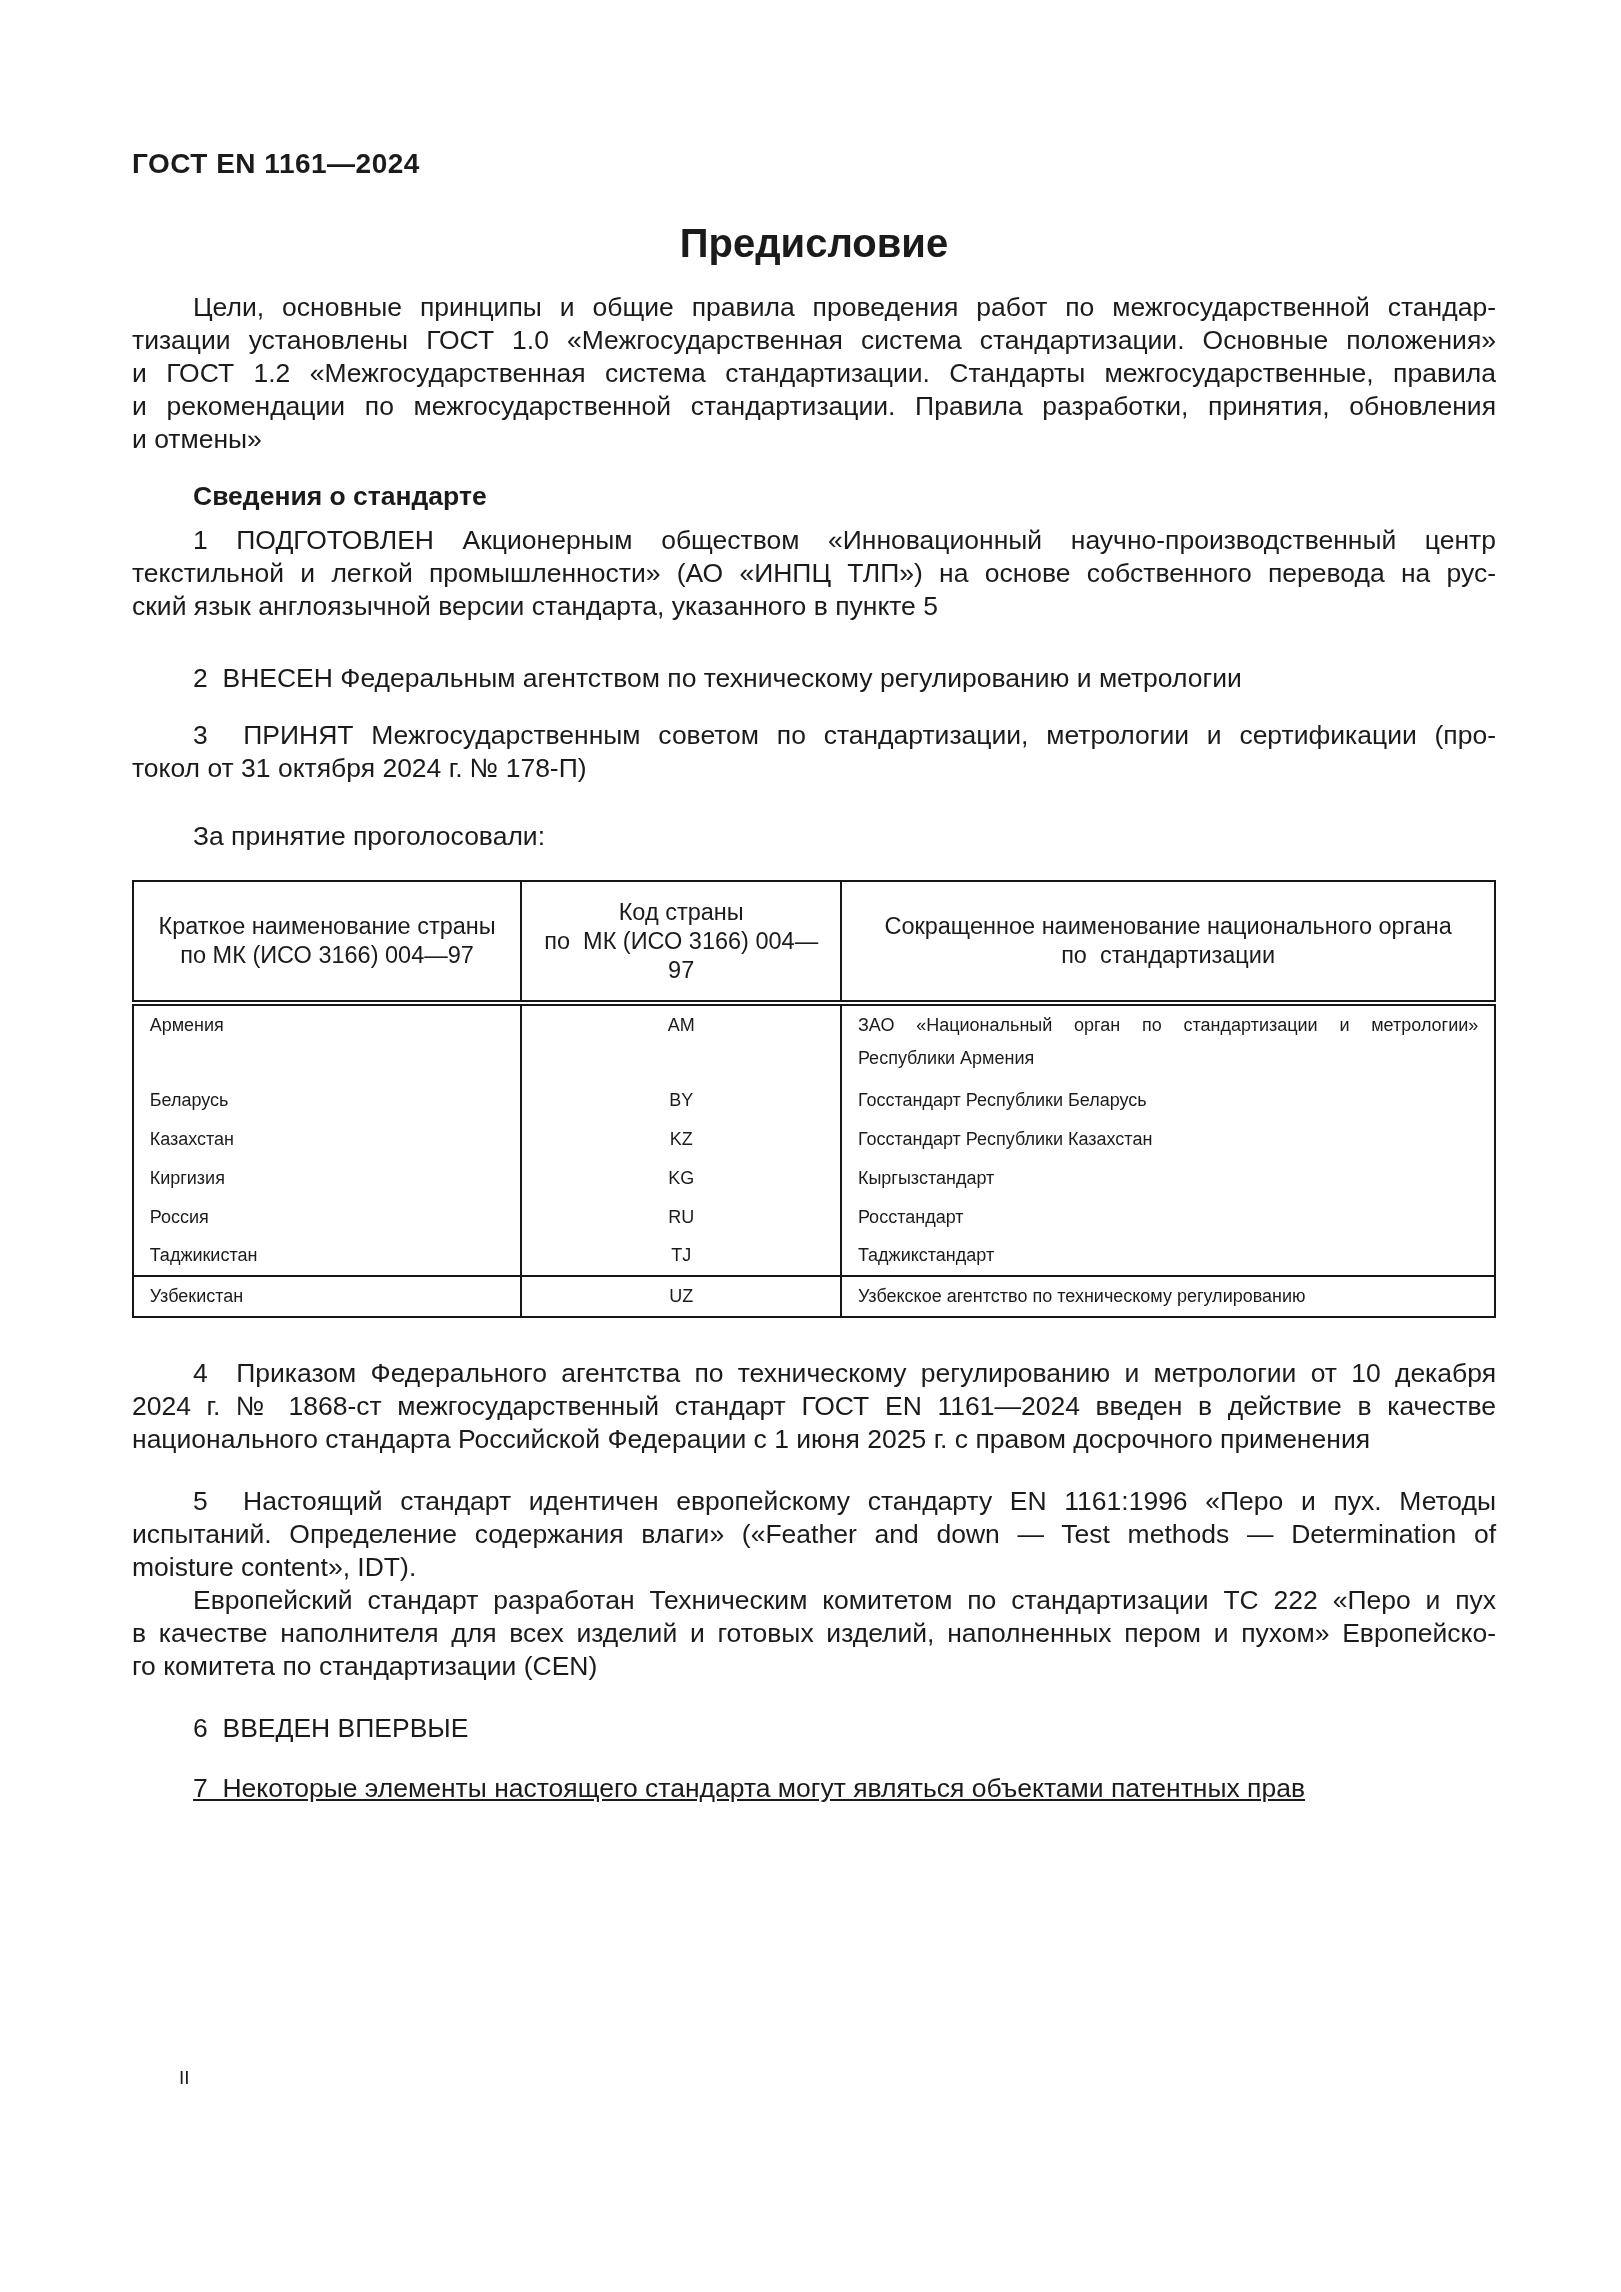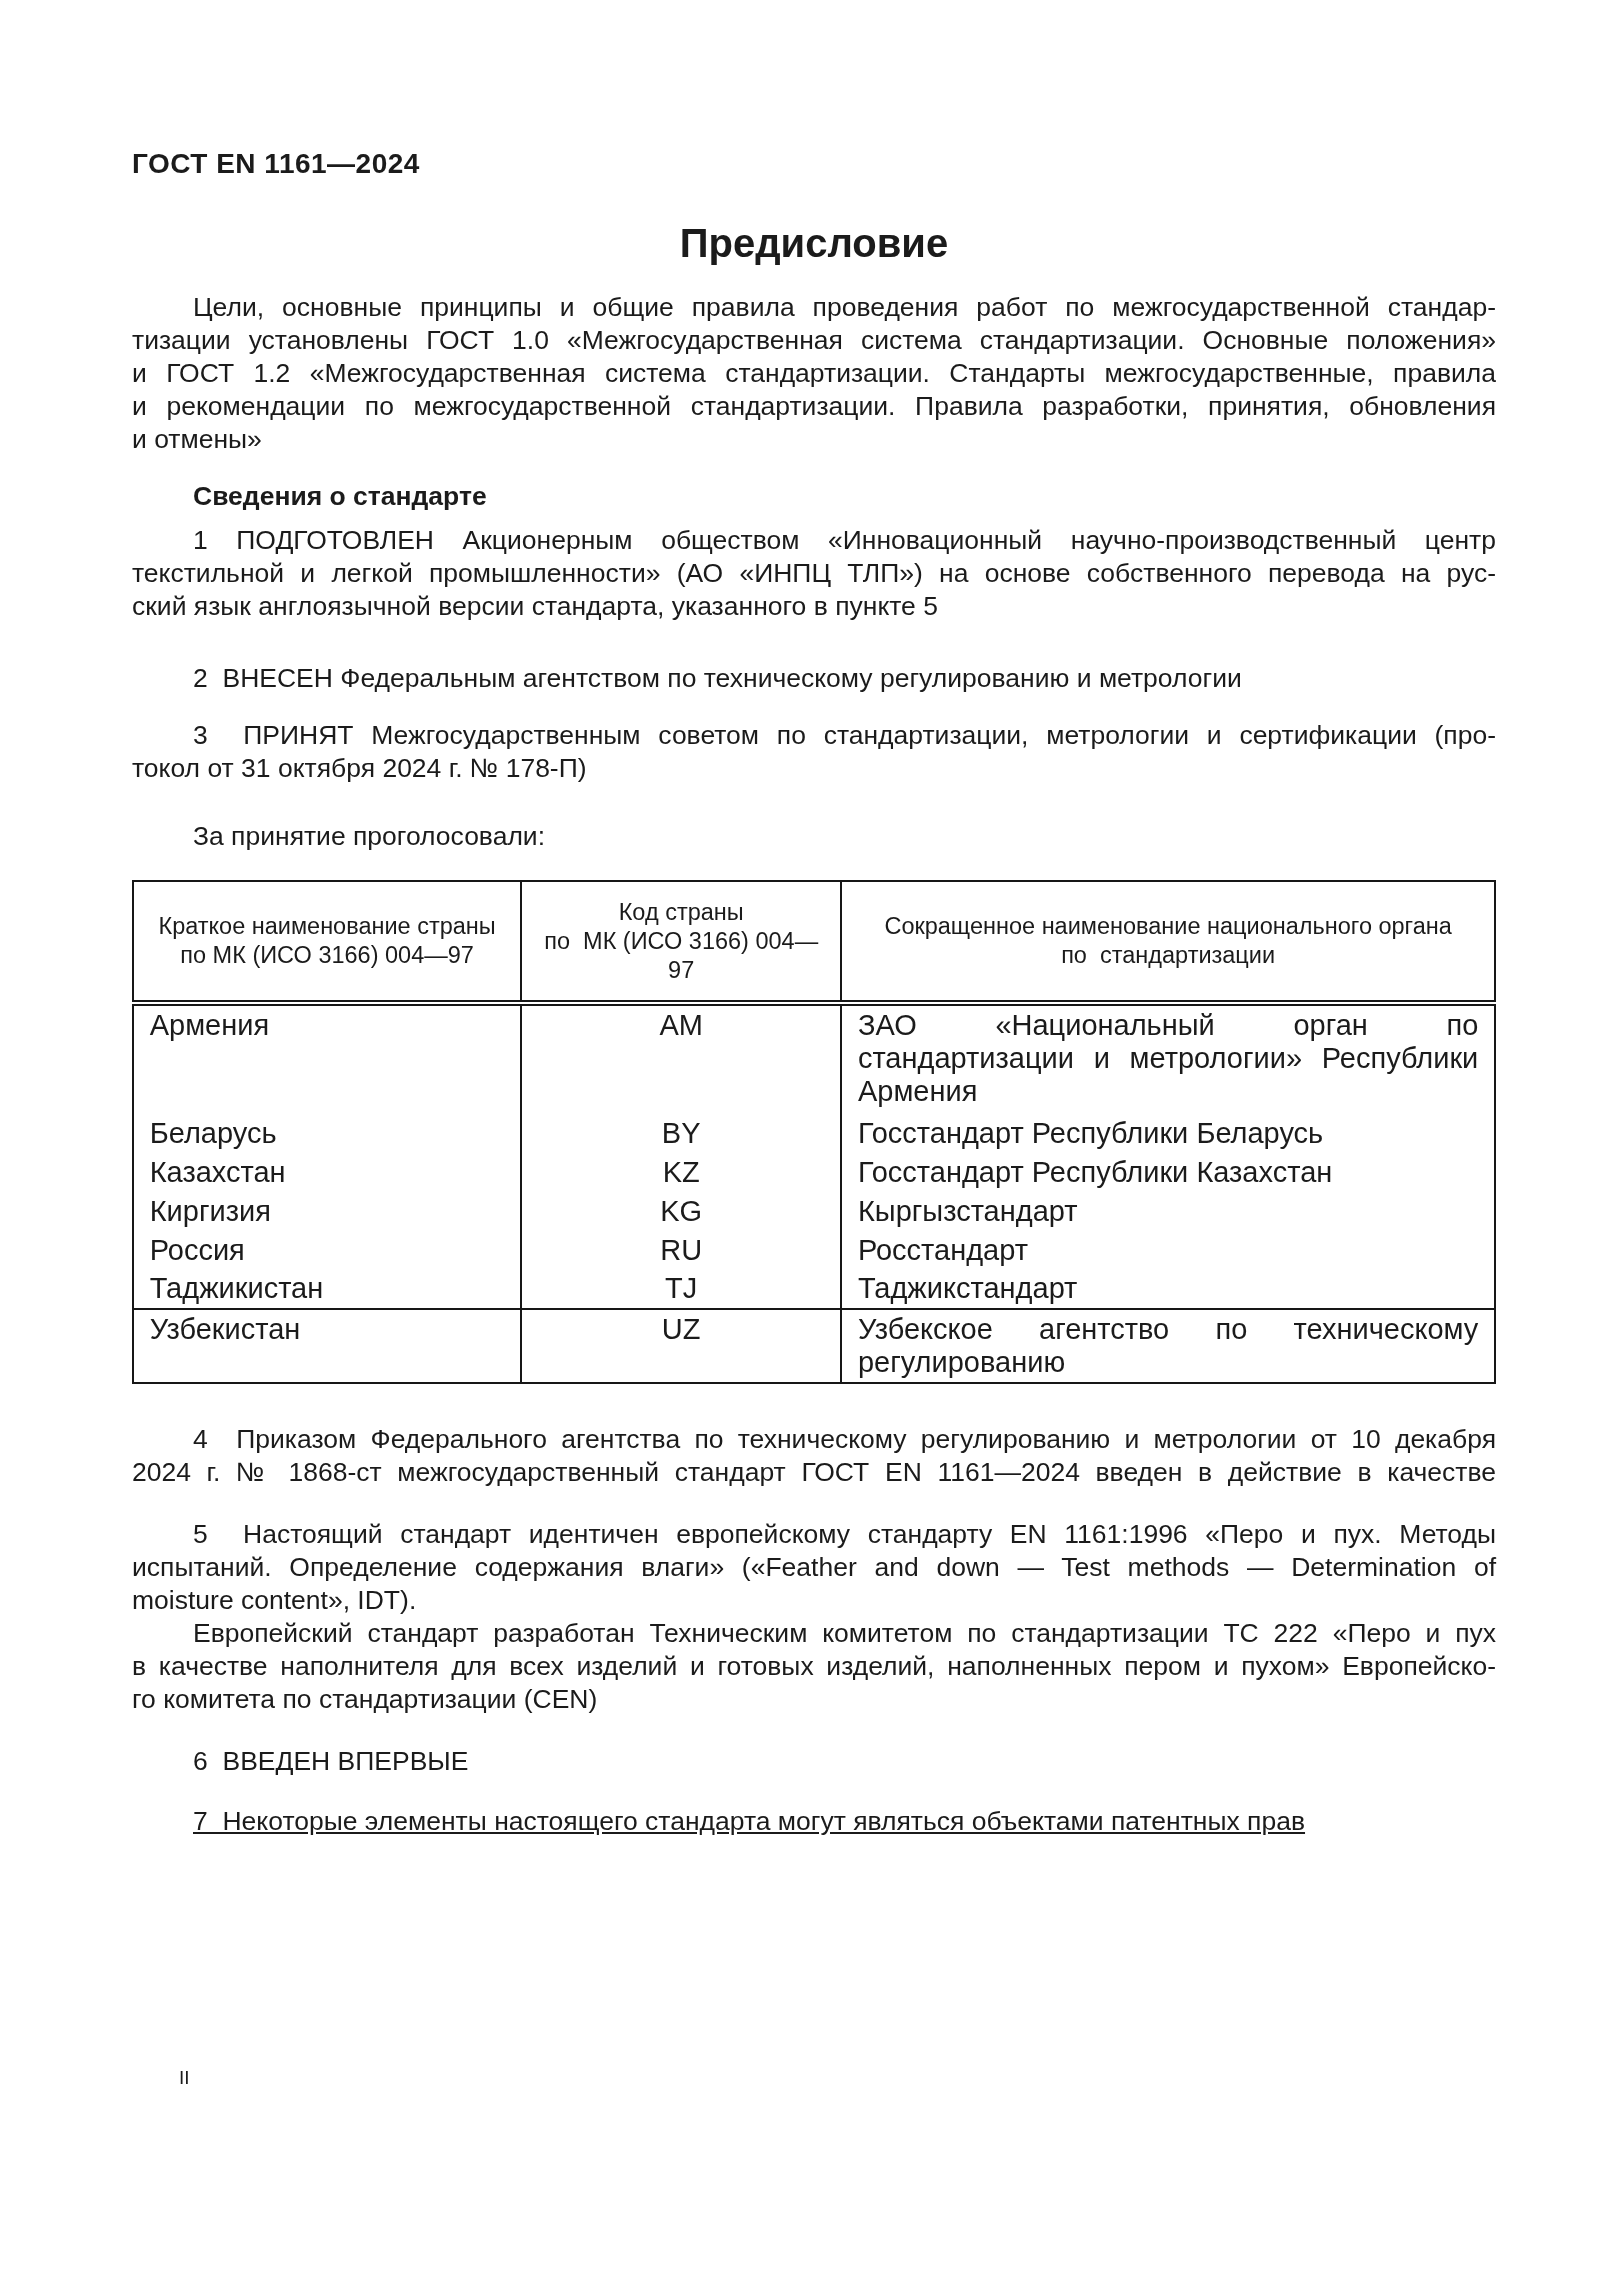--- a/index.html
+++ b/index.html
@@ -74,21 +74,21 @@
     padding:15.7px 9.8px 14.7px;
     border-bottom:6.9px double #161616;
     vertical-align:middle;
   }
   .vtable th .line{text-align:center;text-align-last:center;}
   .vtable th+th, .vtable td+td{border-left:2px solid #161616;}
   .vtable col.c1{width:28.5%;}
   .vtable col.c2{width:23.5%;}
   .vtable col.c3{width:48%;}
   .vtable td{
-    font-size:29px;
+    font-size:18px;
     line-height:33px;
     padding:2.9px 15.7px;
     vertical-align:top;
   }
   .vtable td:nth-child(1){text-align:left;}
   .vtable td:nth-child(2){text-align:center;}
   .vtable td:nth-child(3){text-align:justify;}
   .vtable tbody tr:first-child td{padding-top:3.9px;padding-bottom:5.9px;}
   .vtable tr.row-split td{border-top:2px solid #161616;}
   .page-number{
@@ -195,20 +195,21 @@
             <td>Узбекистан</td>
             <td>UZ</td>
             <td>Узбекское агентство по техническому регулированию</td>
           </tr>
         </tbody>
     </table>
 
     <div class="para indent mt-item4">
         <div class="line">4  Приказом Федерального агентства по техническому регулированию и метрологии от 10 декабря</div>
         <div class="line">2024 г. № 1868-ст межгосударственный стандарт ГОСТ EN 1161—2024 введен в действие в качестве</div>
+        <div class="line line-last">национального стандарта Российской Федерации с 1 июня 2025 г. с правом досрочного применения</div>
       </div>
 
     <div class="para indent mt-item5">
         <div class="line">5  Настоящий стандарт идентичен европейскому стандарту EN 1161:1996 «Перо и пух. Методы</div>
         <div class="line">испытаний. Определение содержания влаги» («Feather and down — Test methods — Determination of</div>
         <div class="line line-last">moisture content», IDT).</div>
       </div>
 
     <div class="para indent">
         <div class="line">Европейский стандарт разработан Техническим комитетом по стандартизации ТС 222 «Перо и пух</div>

